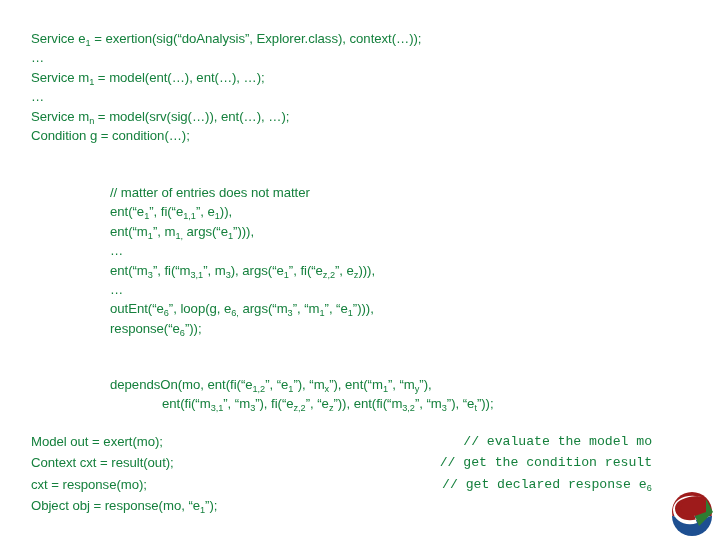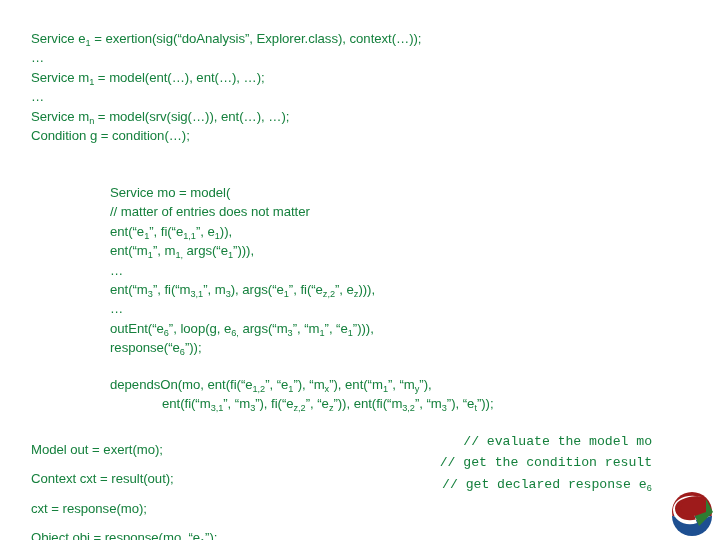--- a/index.html
+++ b/index.html
@@ -85,21 +85,20 @@
     width: 720px;
     height: 86px;
   }
   .bottom-code {
     position: absolute;
     left: 31px;
     top: 0;
   }
   .bottom-code .code-line {
     height: 21.4px;
-    margin-top: 8px;
   }
   .bottom-comments {
     position: absolute;
     left: 330px;
     top: 0;
     width: 322px;
     text-align: right;
   }
   .bottom-comments .code-line {
     height: 21.4px;
@@ -133,21 +132,20 @@
   <div class="block-declarations">
       <div class="code-line">Service e<sub>1</sub> = exertion(sig(“doAnalysis”, Explorer.class), context(…));</div>
       <div class="code-line ellipsis-line">…</div>
       <div class="code-line">Service m<sub>1</sub> = model(ent(…), ent(…), …);</div>
       <div class="code-line ellipsis-line">…</div>
       <div class="code-line">Service m<sub>n</sub> = model(srv(sig(…)), ent(…), …);</div>
       <div class="code-line">Condition g = condition(…);</div>
     </div>
 
   <div class="block-model">
-      <div class="code-line">Service mo = model(</div>
       <div class="code-line">// matter of entries does not matter</div>
       <div class="code-line">ent(“e<sub>1</sub>”, fi(“e<sub>1,1</sub>”, e<sub>1</sub>)),</div>
       <div class="code-line">ent(“m<sub>1</sub>”, m<sub>1,</sub> args(“e<sub>1</sub>”))),</div>
       <div class="code-line ellipsis-line">…</div>
       <div class="code-line">ent(“m<sub>3</sub>”, fi(“m<sub>3,1</sub>”, m<sub>3</sub>), args(“e<sub>1</sub>”, fi(“e<sub>z,2</sub>”, e<sub>z</sub>))),</div>
       <div class="code-line ellipsis-line">…</div>
       <div class="code-line">outEnt(“e<sub>6</sub>”, loop(g, e<sub>6,</sub> args(“m<sub>3</sub>”, “m<sub>1</sub>”, “e<sub>1</sub>”))),</div>
       <div class="code-line">response(“e<sub>6</sub>”));</div>
     </div>
 

